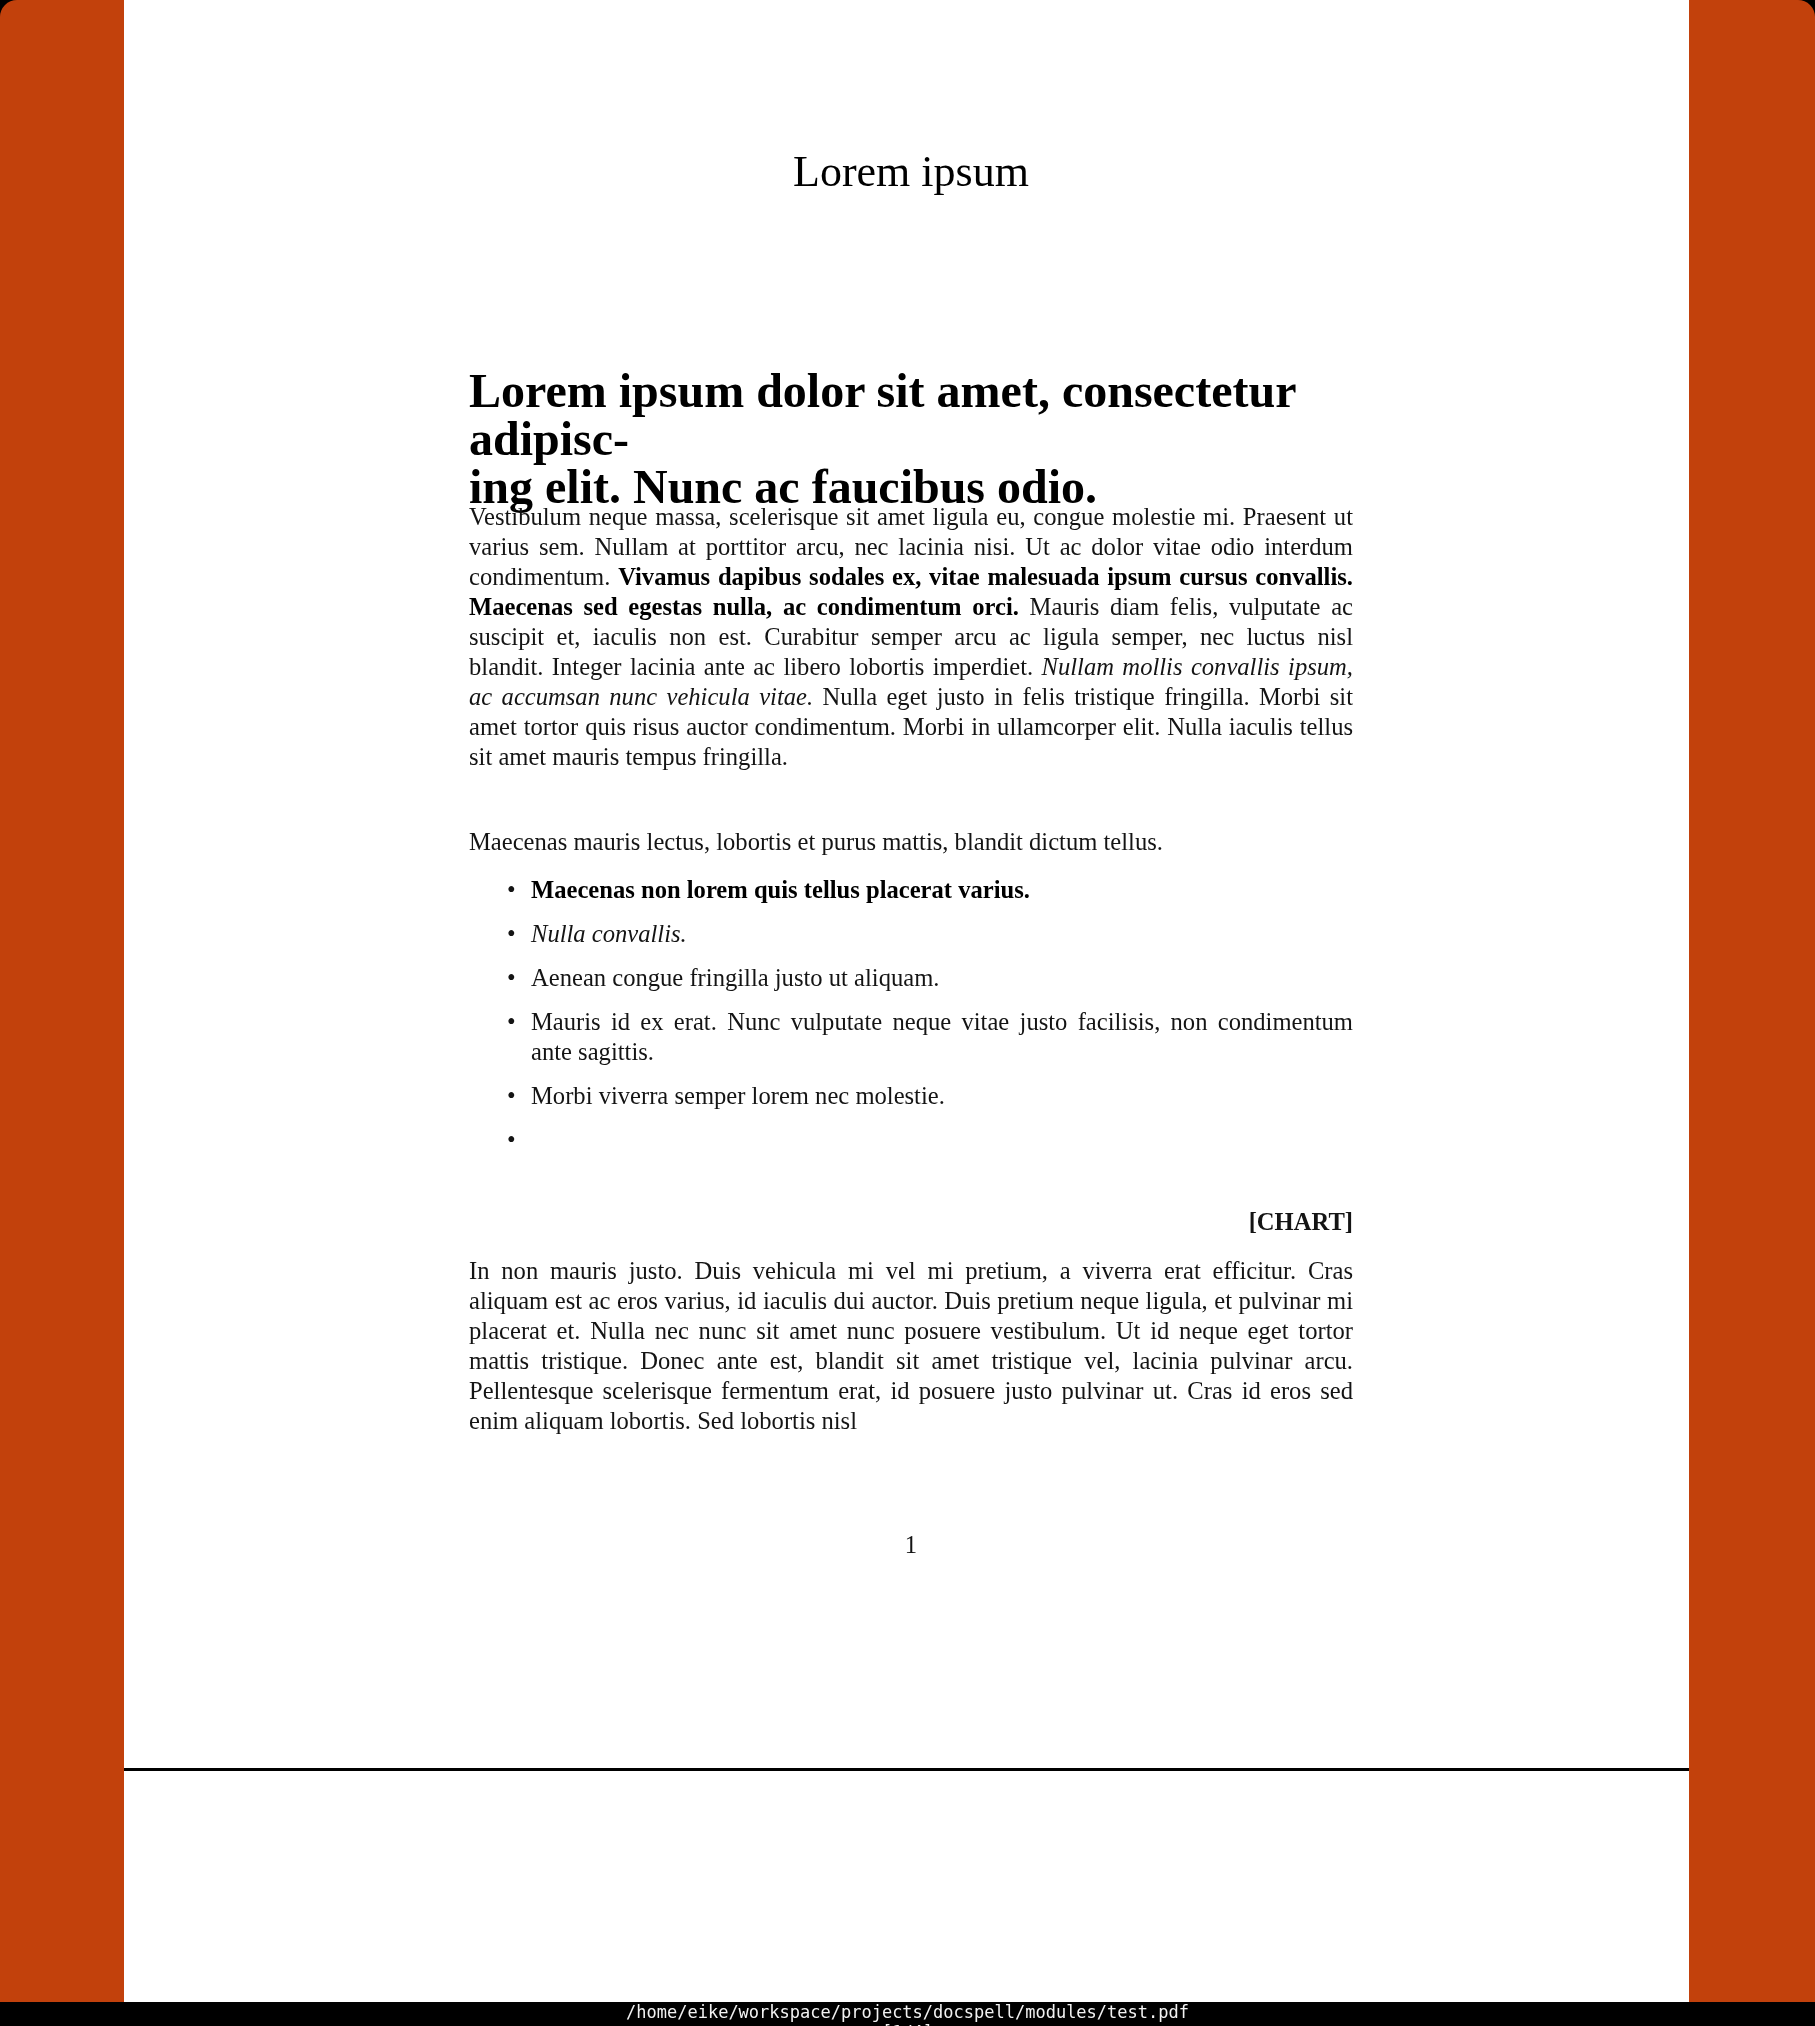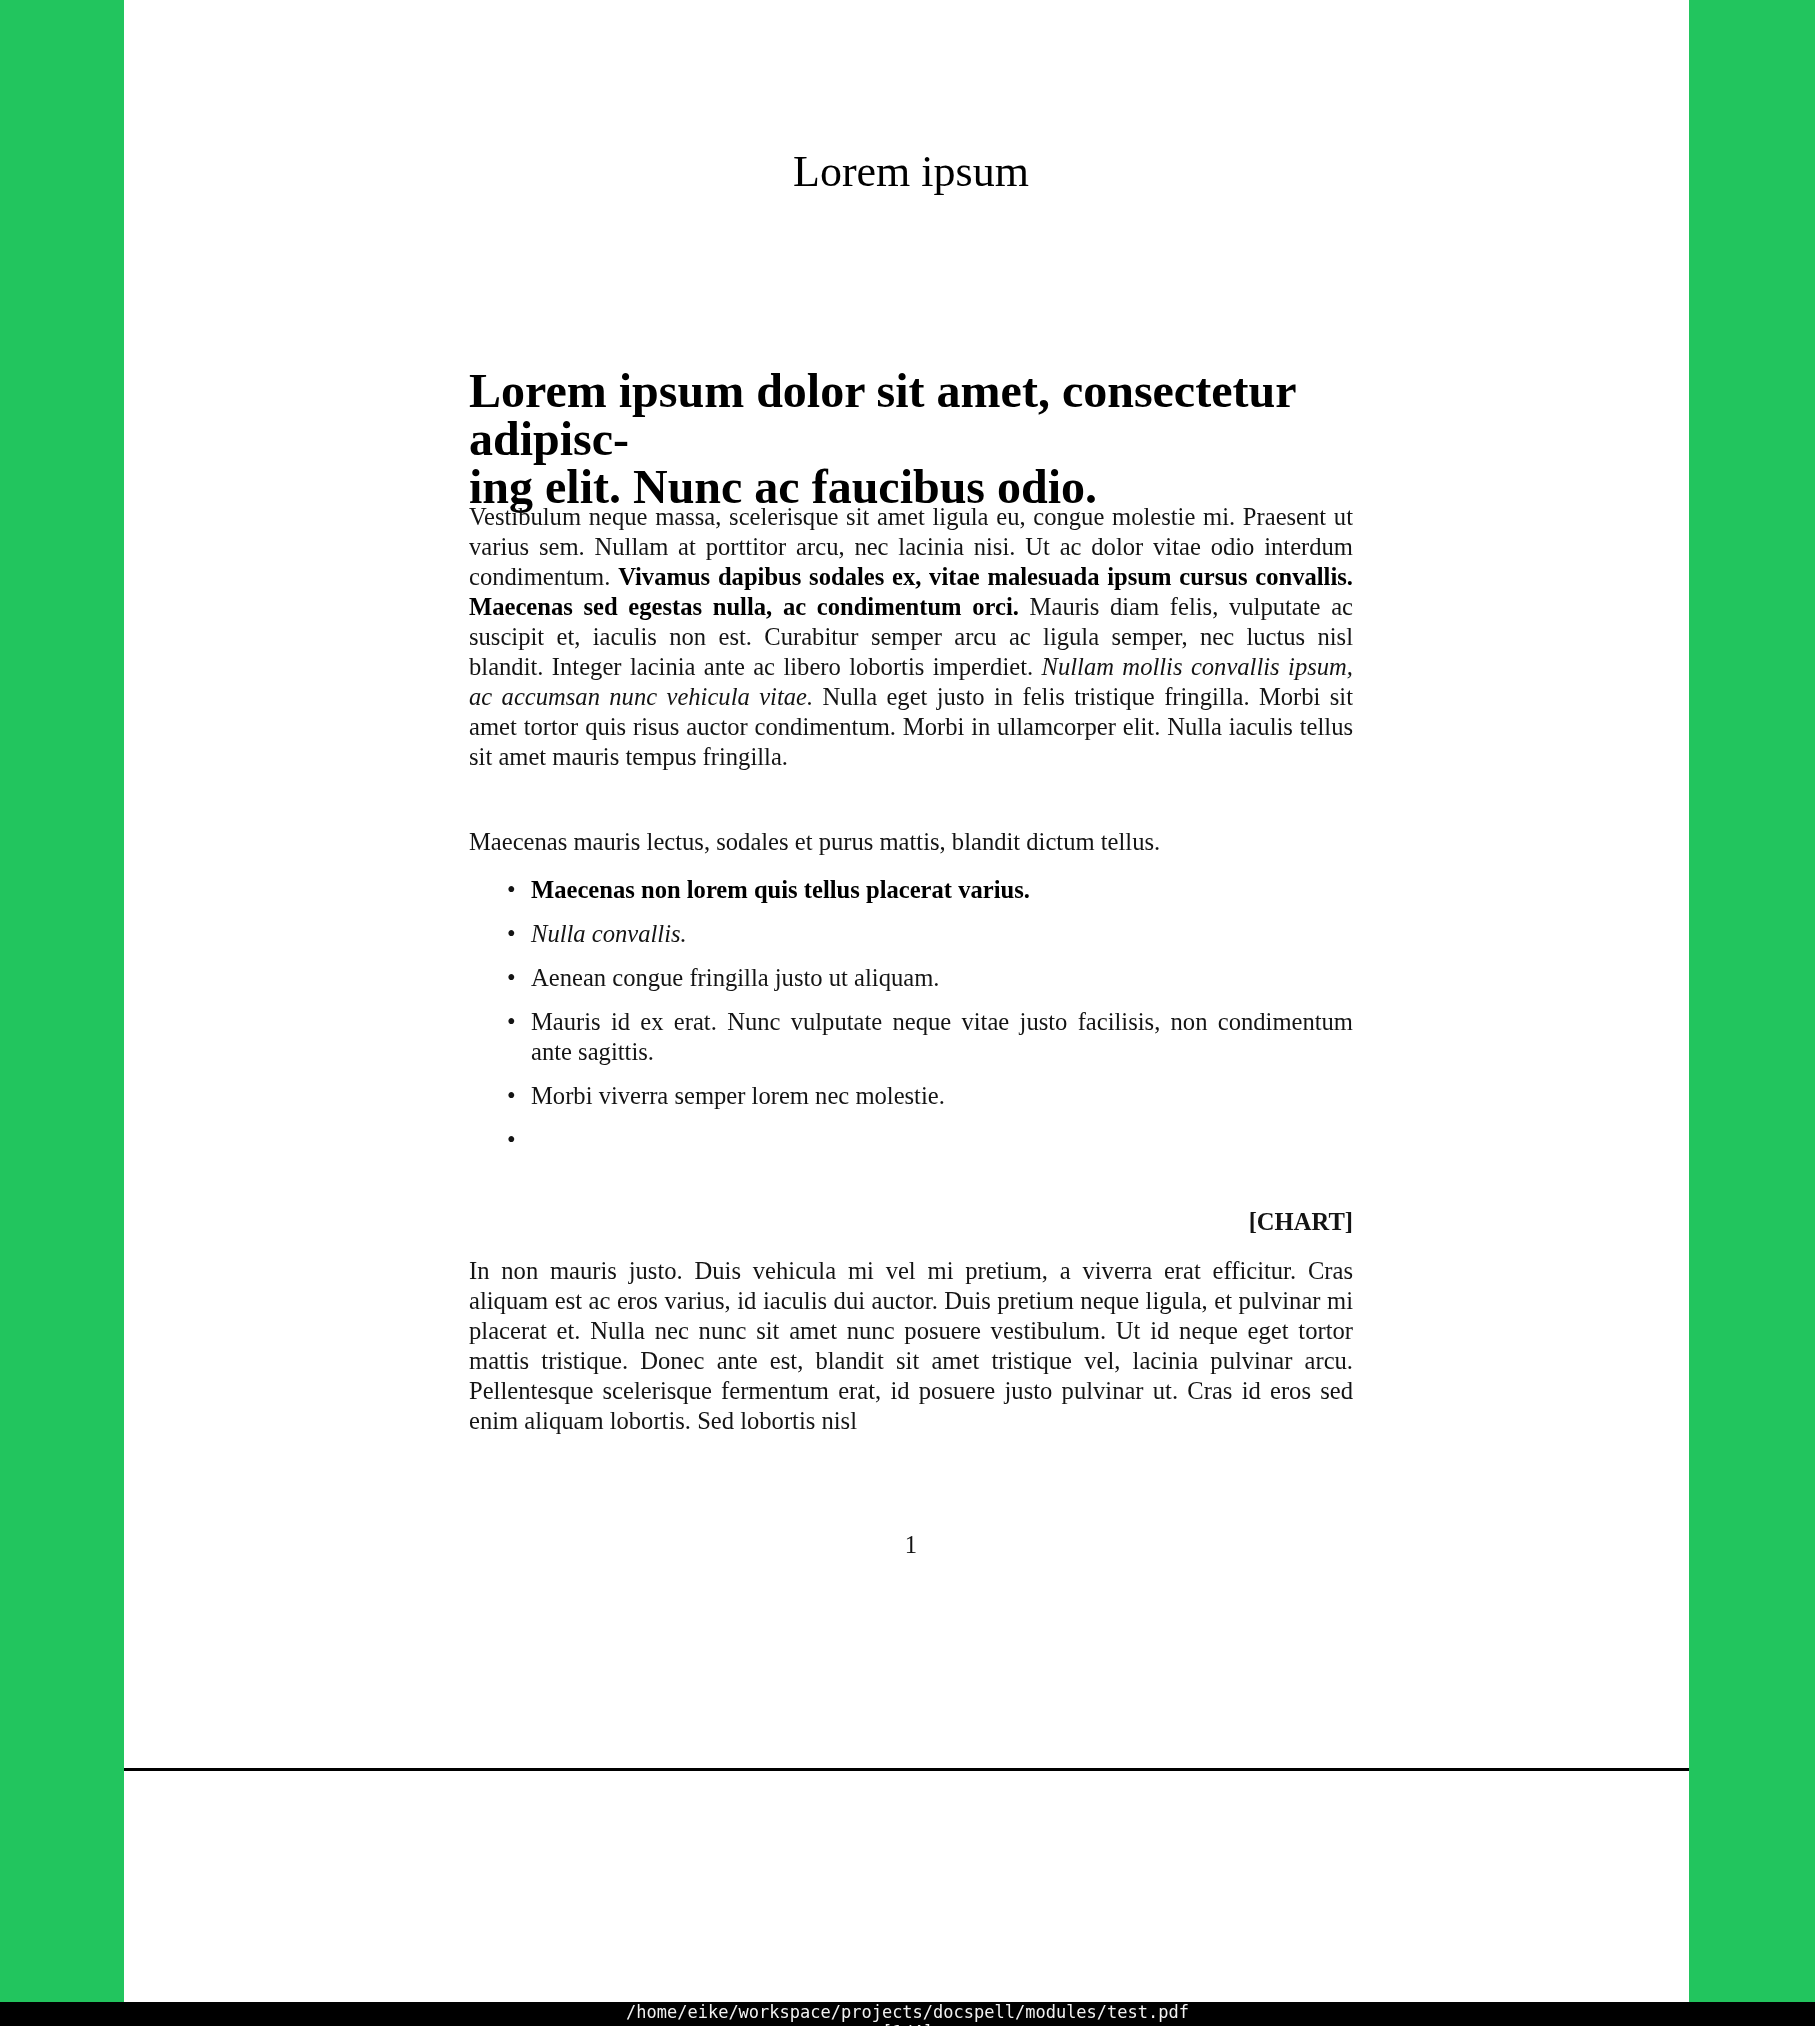--- a/index.html
+++ b/index.html
@@ -8,21 +8,22 @@
     width: 1815px;
     height: 2026px;
     background: #000000;
     overflow: hidden;
     font-family: "Liberation Serif", serif;
   }
   .viewer {
     position: relative;
     width: 1815px;
     height: 2026px;
-    background: #22c55e;
+    background: #c2410c;
+    border-radius: 17px;
   }
   
   .page-area {
     position: absolute;
     left: 124px;
     top: 0;
     width: 1565px;
   }
   .pdf-page {
     background: #ffffff;
@@ -124,21 +125,21 @@
         <div class="doc-title">Lorem ipsum</div>
 
         <div class="section-heading">
 
         <div>Lorem ipsum dolor sit amet, consectetur adipisc-</div>
             <div>ing elit. Nunc ac faucibus odio.</div>
           </div>
 
         <div class="body-text para-1"><span class="seg-normal">Vestibulum neque massa, scelerisque sit amet ligula eu, congue molestie mi. Praesent ut varius sem. Nullam at porttitor arcu, nec lacinia nisi. Ut ac dolor vitae odio interdum condimentum. </span><span class="seg-bold">Vivamus dapibus sodales ex, vitae malesuada ipsum cursus convallis. Maecenas sed egestas nulla, ac condimentum orci. </span><span class="seg-normal">Mauris diam felis, vulputate ac suscipit et, iaculis non est. Curabitur semper arcu ac ligula semper, nec luctus nisl blandit. Integer lacinia ante ac libero lobortis imperdiet. </span><span class="seg-italic">Nullam mollis convallis ipsum, ac accumsan nunc vehicula vitae. </span><span class="seg-normal">Nulla eget justo in felis tristique fringilla. Morbi sit amet tortor quis risus auctor condimentum. Morbi in ullamcorper elit. Nulla iaculis tellus sit amet mauris tempus fringilla.</span></div>
 
-        <div class="body-text para-2">Maecenas mauris lectus, sodales et purus mattis, blandit dictum tellus.</div>
+        <div class="body-text para-2">Maecenas mauris lectus, lobortis et purus mattis, blandit dictum tellus.</div>
 
         <div class="body-text bullet-list-block">
           <ul class="bullet-list">
 
               <li>
                 <span class="bullet-dot">•</span>
                 <span class="seg-bold">Maecenas non lorem quis tellus placerat varius.</span>
               </li>
 
               <li>

